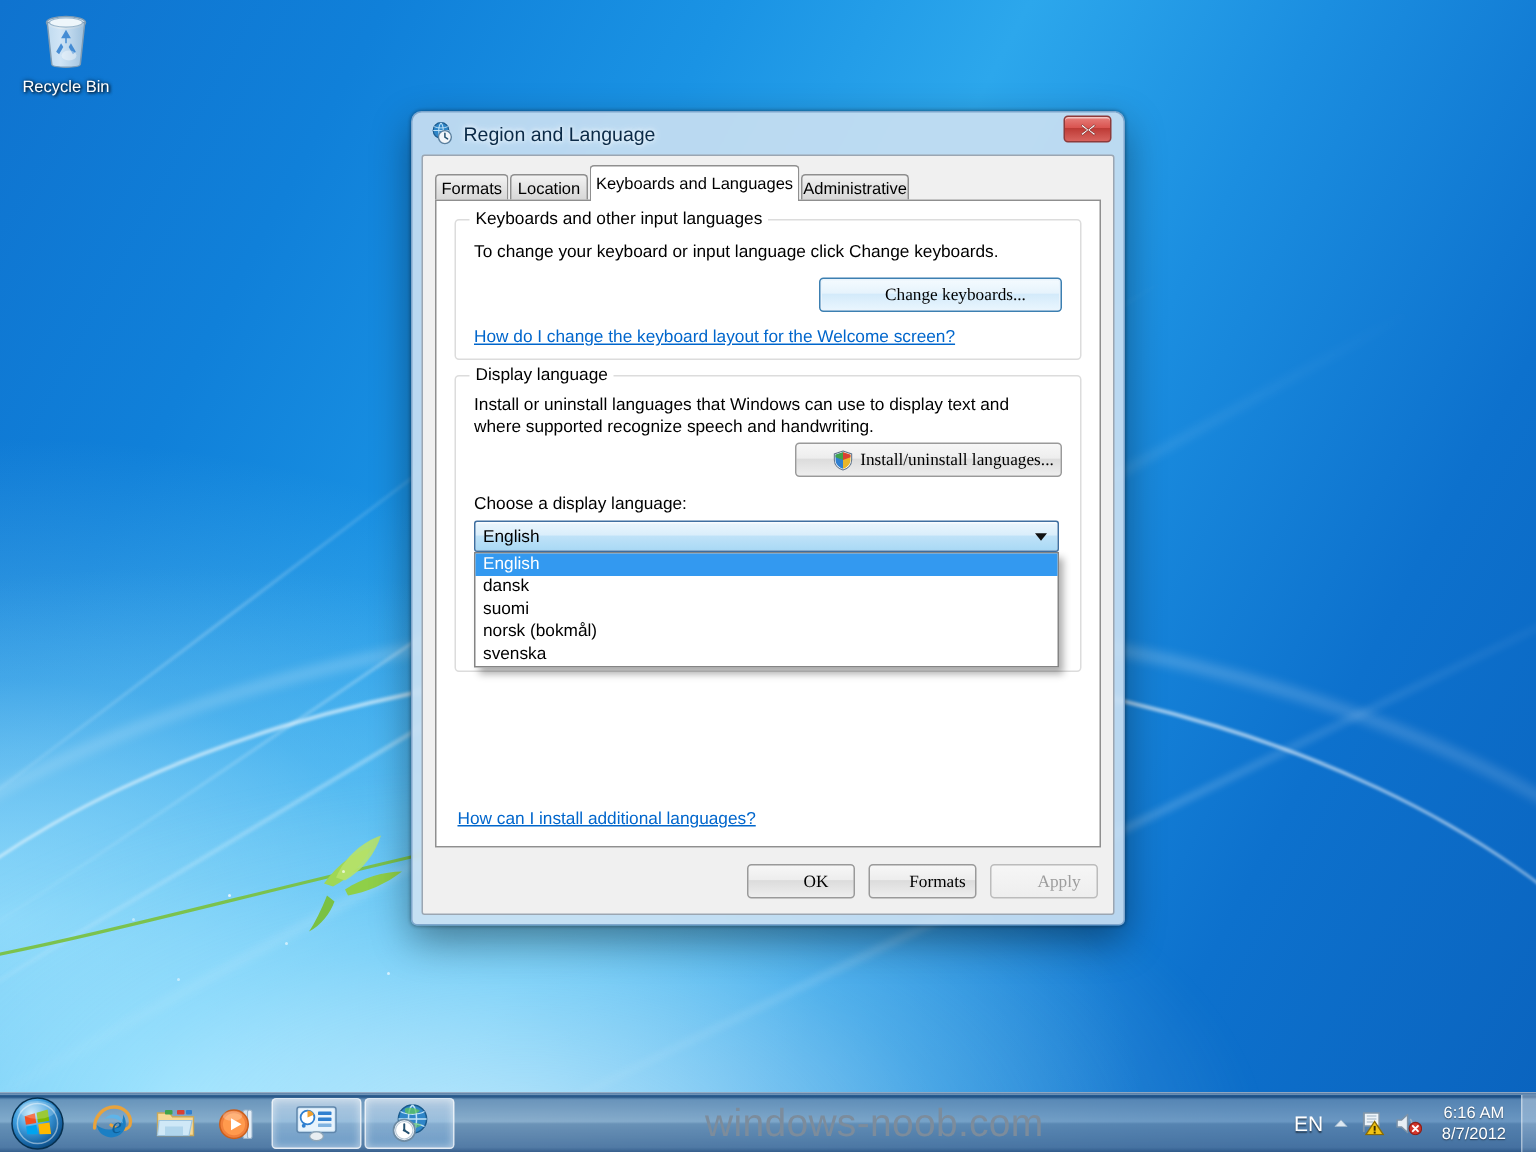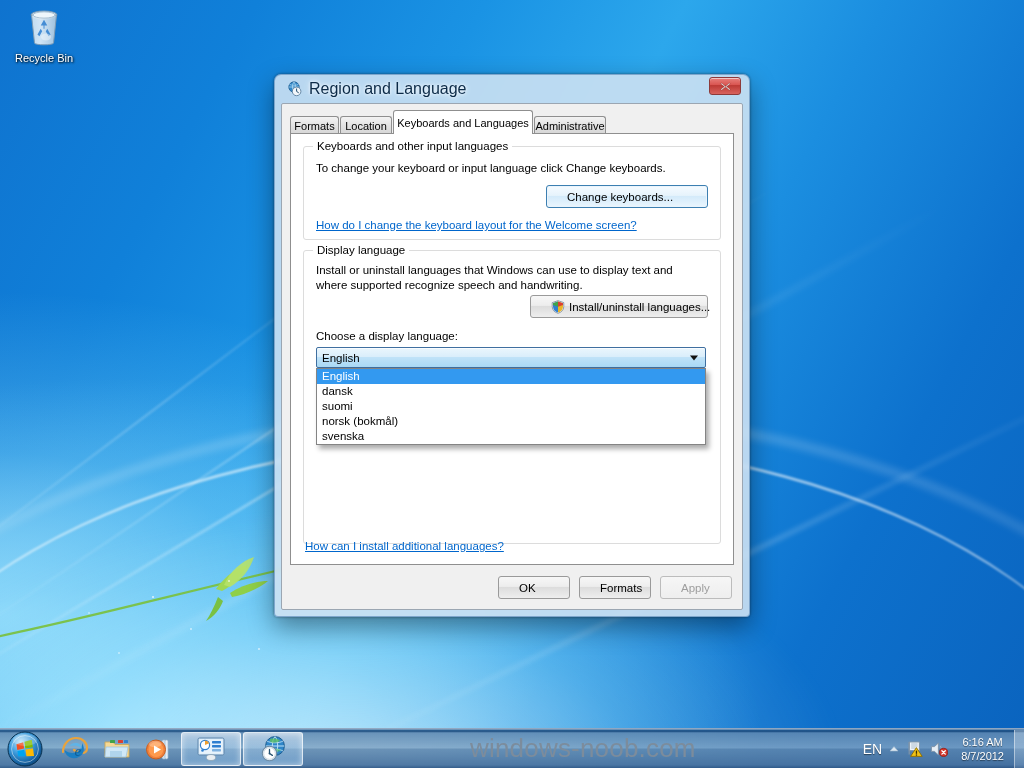--- a/index.html
+++ b/index.html
@@ -82,21 +82,21 @@
     padding: 0 6px 6px 6px;
     backdrop-filter: blur(2px);
   }
   #titlebar {
     position:relative; height:28px;
     display:flex; align-items:center;
     padding-left:6px;
   }
   #titlebar .win-icon { width:16px; height:16px; margin-right:6px; flex:none; }
   #title-text {
-    font-size:16px; color:#0b2a47;
+    font-size:13px; color:#0b2a47;
     text-shadow: 0 0 3px rgba(255,255,255,0.95), 0 0 6px rgba(255,255,255,0.8);
     font-family:"Liberation Sans", sans-serif;
   }
   #close-button {
     position:absolute; right:2px; top:2px;
     width:32px; height:18px;
     border-radius: 3px;
     border:1px solid #8d3a3a;
     background: linear-gradient(180deg, #e7807c 0%, #d9534f 45%, #bd3a35 47%, #d8635e 100%);
     box-shadow: inset 0 1px 0 rgba(255,255,255,0.55);
@@ -156,39 +156,39 @@
     border:1px solid #dcdcdc;
     border-radius:3px;
   }
   .groupbox > .gb-title {
     position:absolute; top:-7px; left:9px;
     background:#ffffff; padding:0 4px;
     font-size:11.5px; color:#000;
     white-space:nowrap;
   }
   #gb-keyboards { left:12px; top:12px; right:12px; height:94px; }
-  #gb-display   { left:12px; top:116px; right:12px; height:294px; }
+  #gb-display   { left:12px; top:116px; right:12px; height:198px; }
 
   .body-text {
     position:absolute;
     font-size:11.5px; color:#000;
     line-height:15px;
   }
   #kb-desc { left:12px; top:14px; right:12px; }
   #dl-desc { left:12px; top:12px; right:14px; }
   #choose-label { left:12px; top:78px; }
 
   
   .btn {
-    font-family:Liberation Sans, sans-serif;
+    font-family:Liberation Serif, serif;
     font-size:11.5px; color:#000;
     border:1px solid #9a9a9a;
     border-radius:3px;
     background: linear-gradient(180deg, #f7f7f7 0%, #ededed 45%, #dcdcdc 48%, #eeeeee 100%);
-    display:flex; align-items:center; 
+    display:flex; align-items:center; justify-content:center;
     cursor:pointer;
     white-space:nowrap;
     padding-left:20px;
   }
   .btn.focused {
     border:1px solid #3c7fb1;
     box-shadow: inset 0 0 0 1px #eaf4fc;
     background: linear-gradient(180deg, #f5fbff 0%, #e6f3fc 45%, #d3eafa 48%, #eaf6fe 100%);
   }
   .btn.disabled { color:#9d9d9d; border-color:#bcbcbc;

